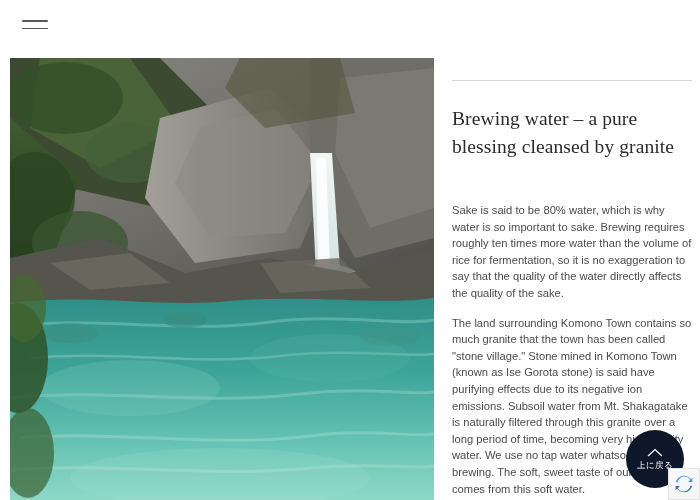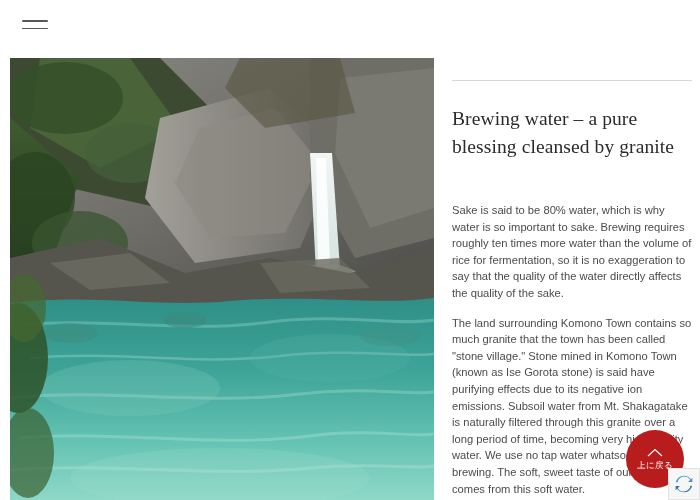--- a/index.html
+++ b/index.html
@@ -106,21 +106,21 @@
   .body-text p:last-child { margin-bottom: 0; }
 
   
   .back-to-top {
     position: absolute;
     right: 16px;
     bottom: 12px;
     width: 58px;
     height: 58px;
     border-radius: 50%;
-    background: #b91c1c;
+    background: #0f172a;
     color: #ffffff;
     display: flex;
     flex-direction: column;
     align-items: center;
     justify-content: center;
     cursor: pointer;
     z-index: 5;
   }
   .back-to-top .chev {
     width: 16px;

